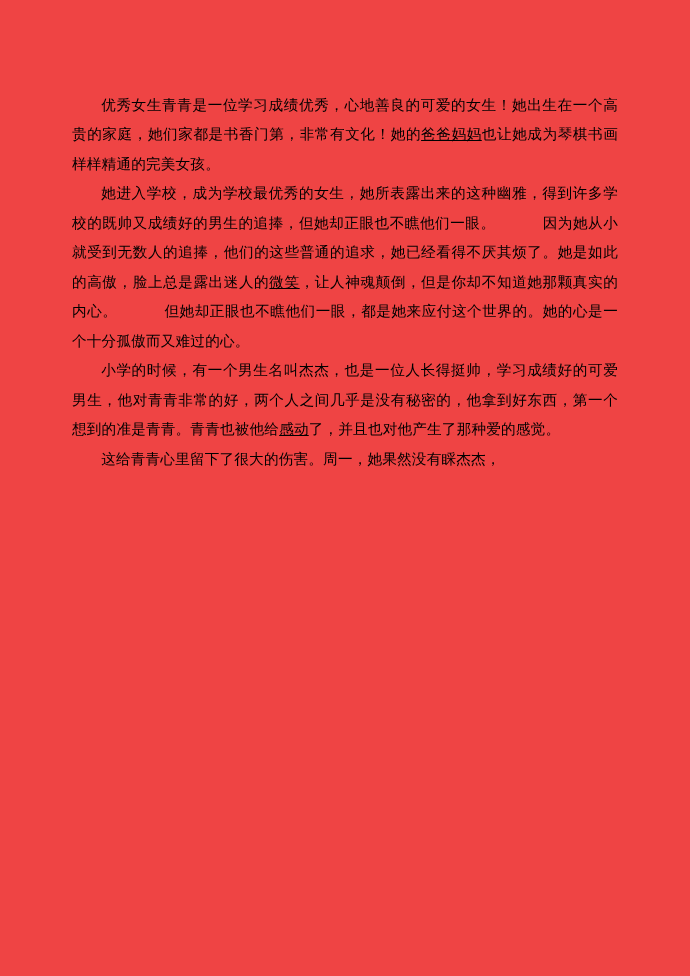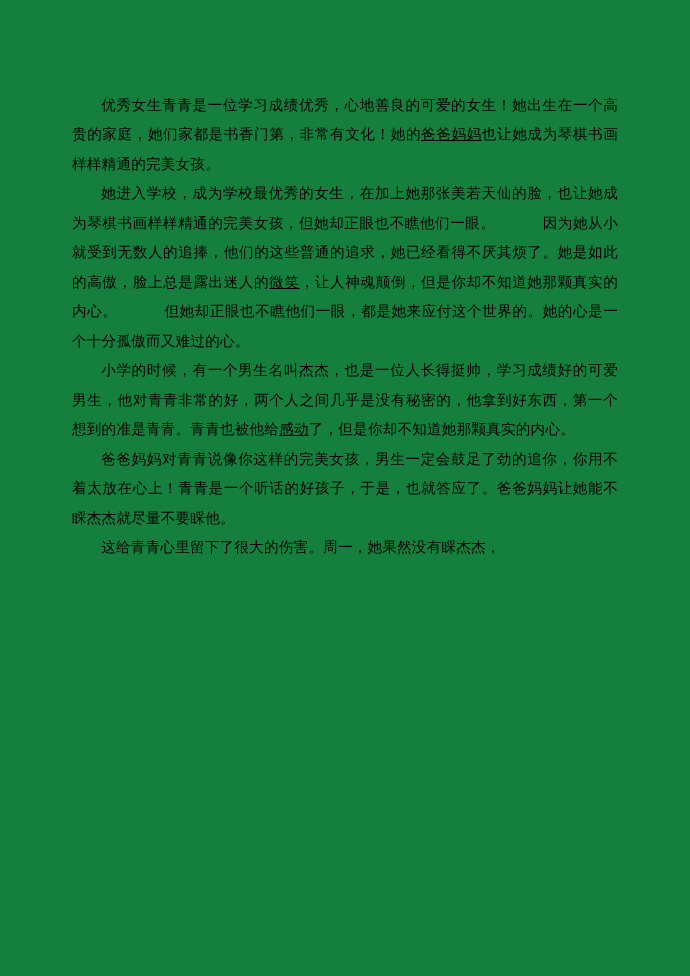--- a/index.html
+++ b/index.html
@@ -11,21 +11,21 @@
     width: 690px;
     height: 976px;
     overflow: hidden;
     font-family: "DejaVu Serif", "Liberation Serif", serif;
     color: #000000;
   }
   .page {
     position: relative;
     width: 690px;
     height: 976px;
-    background: #15803d;
+    background: #ef4444;
     box-sizing: border-box;
     padding: 90px 72px 40px 72px;
   }
   .doc-body {
     font-size: 14.6px;
     line-height: 2.02;
     text-align: justify;
     text-justify: inter-ideograph;
     letter-spacing: 0.2px;
   }
@@ -40,18 +40,17 @@
     display: inline-block;
     width: 3.2em;
   }
 </style>
 </head>
 <body>
 
 <div class="page">
   <div class="doc-body">
     <p class="para"><span>优秀女生青青是一位学习成绩优秀，心地善良的可爱的女生！她出生在一个高贵的家庭，她们家都是书香门第，非常有文化！她的</span><span class="u">爸爸妈妈</span><span>也让她成为琴棋书画样样精通的完美女孩。</span></p>
-    <p class="para"><span>她进入学校，成为学校最优秀的女生，在加上她那张美若天仙的脸，也让她成为琴棋书画样样精通的完美女孩，但她却正眼也不瞧他们一眼。</span><span class="gap"></span><span>因为她从小就受到无数人的追捧，他们的这些普通的追求，她已经看得不厌其烦了。她是如此的高傲，脸上总是露出迷人的</span><span class="u">微笑</span><span>，让人神魂颠倒，但是你却不知道她那颗真实的内心。</span><span class="gap"></span><span>但她却正眼也不瞧他们一眼，都是她来应付这个世界的。她的心是一个十分孤傲而又难过的心。</span></p>
-    <p class="para"><span>小学的时候，有一个男生名叫杰杰，也是一位人长得挺帅，学习成绩好的可爱男生，他对青青非常的好，两个人之间几乎是没有秘密的，他拿到好东西，第一个想到的准是青青。青青也被他给</span><span class="u">感动</span><span>了，但是你却不知道她那颗真实的内心。</span></p>
-    <p class="para"><span>爸爸妈妈对青青说像你这样的完美女孩，男生一定会鼓足了劲的追你，你用不着太放在心上！青青是一个听话的好孩子，于是，也就答应了。爸爸妈妈让她能不睬杰杰就尽量不要睬他。</span></p>
+    <p class="para"><span>她进入学校，成为学校最优秀的女生，她所表露出来的这种幽雅，得到许多学校的既帅又成绩好的男生的追捧，但她却正眼也不瞧他们一眼。</span><span class="gap"></span><span>因为她从小就受到无数人的追捧，他们的这些普通的追求，她已经看得不厌其烦了。她是如此的高傲，脸上总是露出迷人的</span><span class="u">微笑</span><span>，让人神魂颠倒，但是你却不知道她那颗真实的内心。</span><span class="gap"></span><span>但她却正眼也不瞧他们一眼，都是她来应付这个世界的。她的心是一个十分孤傲而又难过的心。</span></p>
+    <p class="para"><span>小学的时候，有一个男生名叫杰杰，也是一位人长得挺帅，学习成绩好的可爱男生，他对青青非常的好，两个人之间几乎是没有秘密的，他拿到好东西，第一个想到的准是青青。青青也被他给</span><span class="u">感动</span><span>了，并且也对他产生了那种爱的感觉。</span></p>
     <p class="para"><span>这给青青心里留下了很大的伤害。周一，她果然没有睬杰杰，</span></p>
   </div>
 </div>
 
 </body></html>

